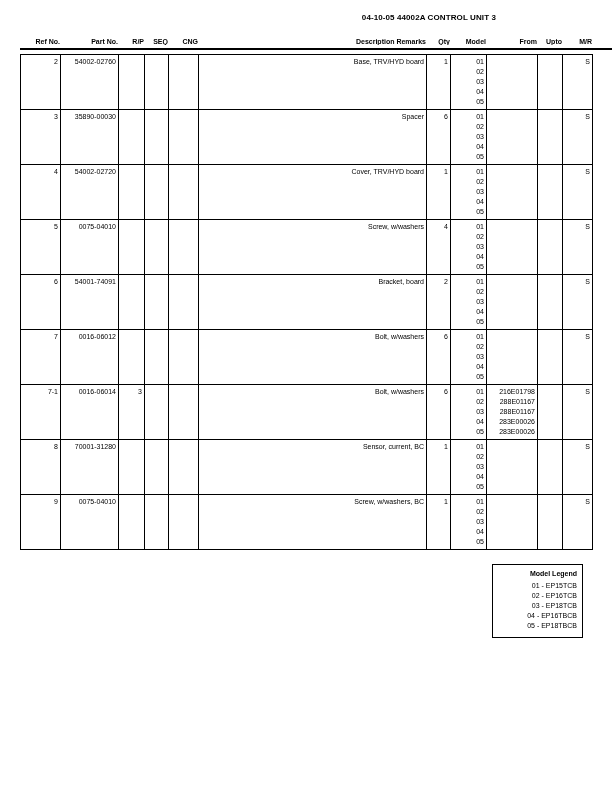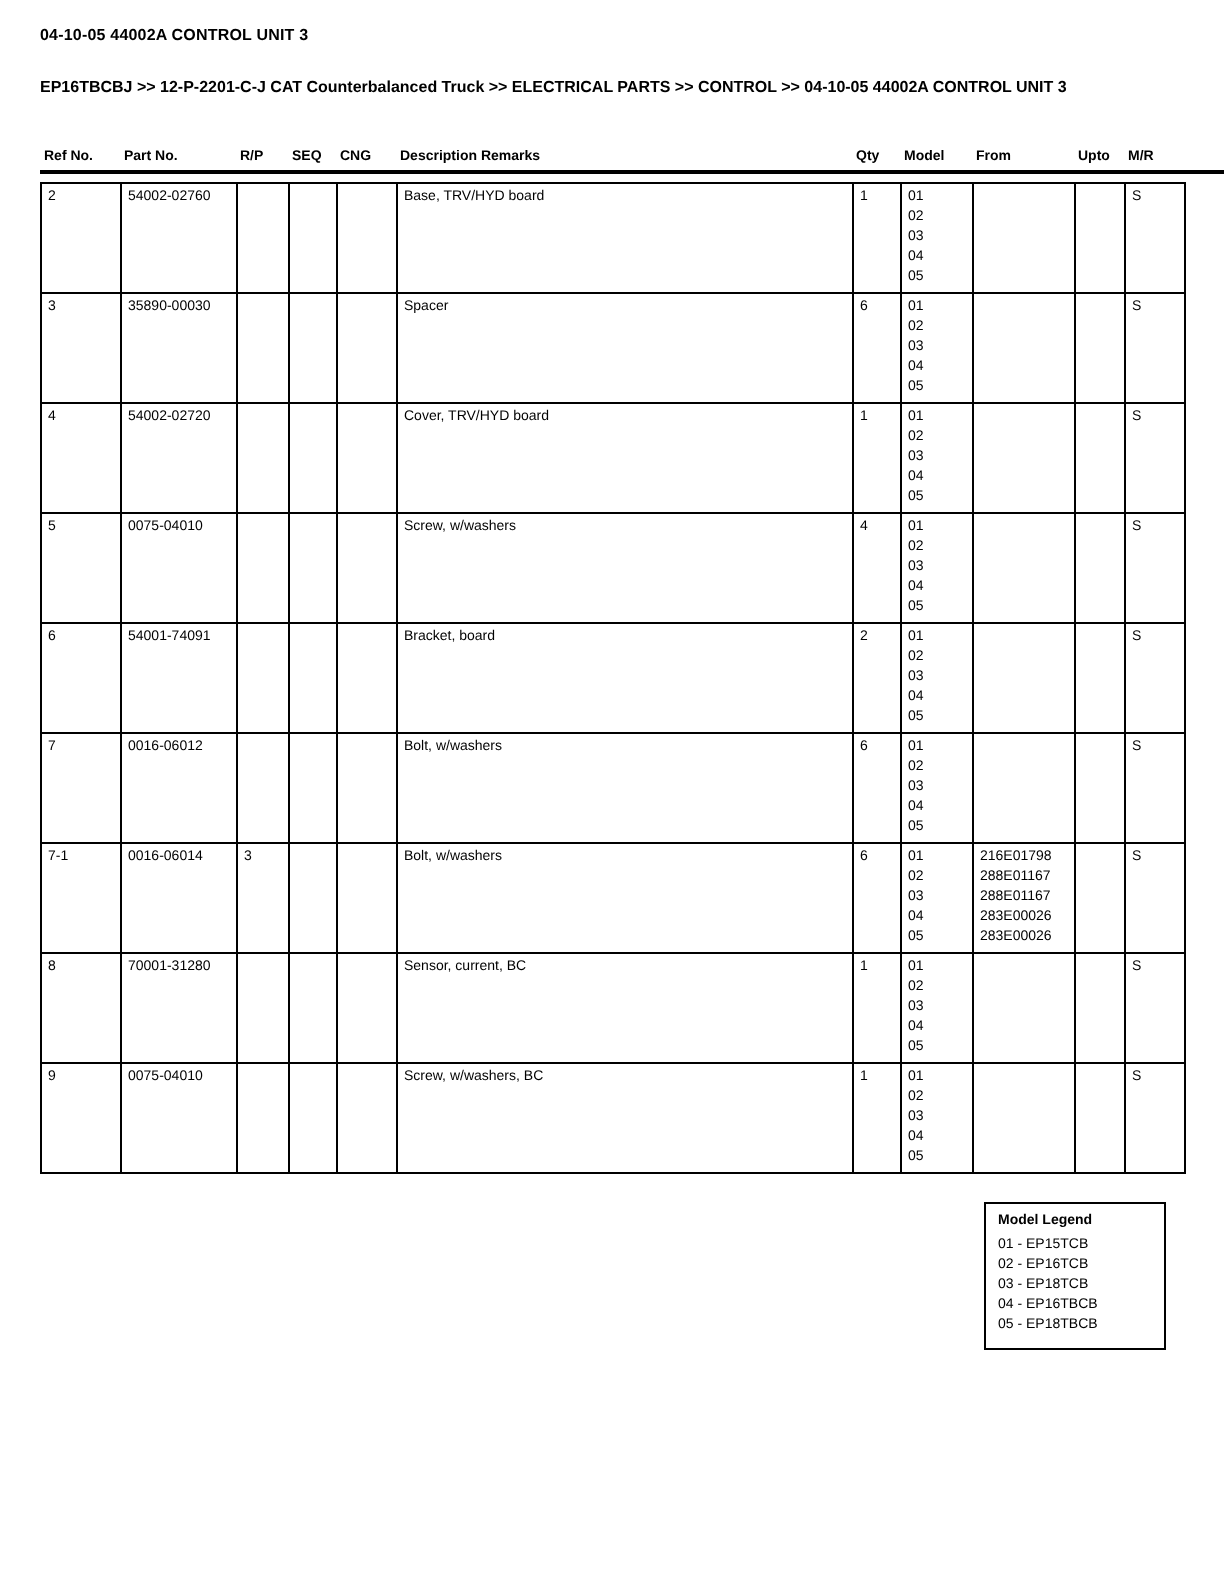--- a/index.html
+++ b/index.html
@@ -1,18 +1,18 @@
 <!DOCTYPE html>
 <html><head>
 <meta charset="utf-8">
 <style>
   * { margin: 0; padding: 0; box-sizing: border-box; }
   html, body { width: 612px; height: 792px; background: #ffffff; }
   body { font-family: "Liberation Sans", sans-serif; color: #000; position: relative; }
-  .page { padding: 13px 20px 0 20px; width: 516px; }
+  .page { padding: 13px 20px 0 20px; width: 516px; text-align: right; }
 
   .doc-title { font-size: 8px; font-weight: bold; margin-bottom: 16px; letter-spacing: 0.1px; }
   .breadcrumb { font-size: 8px; font-weight: bold; line-height: 11px; margin-bottom: 26px; width: 572px; }
 
   .header-row { display: flex; width: 572px; }
   .hcell { font-size: 7px; font-weight: bold; padding-left: 2px; flex: none; overflow: hidden; white-space: nowrap; }
 
   .col-ref   { width: 40px; }
   .col-part  { width: 58px; }
   .col-rp    { width: 26px; }
@@ -48,21 +48,20 @@
   .legend-title { font-size: 7px; font-weight: bold; margin-bottom: 4px; }
   .legend-item { font-size: 7px; line-height: 10px; }
 </style>
 </head>
 <body>
 
 <div class="page">
 
   <div class="doc-title">04-10-05 44002A CONTROL UNIT 3</div>
 
-  <div class="breadcrumb">EP16TBCBJ &gt;&gt; 12-P-2201-C-J CAT Counterbalanced Truck &gt;&gt; ELECTRICAL PARTS &gt;&gt; CONTROL &gt;&gt; 04-10-05 44002A CONTROL UNIT 3</div>
 
   <div class="header-row">
       <span class="hcell col-ref">Ref No.</span>
       <span class="hcell col-part">Part No.</span>
       <span class="hcell col-rp">R/P</span>
       <span class="hcell col-seq">SEQ</span>
       <span class="hcell col-cng">CNG</span>
       <span class="hcell col-desc">Description Remarks</span>
       <span class="hcell col-qty">Qty</span>
       <span class="hcell col-model">Model</span>

